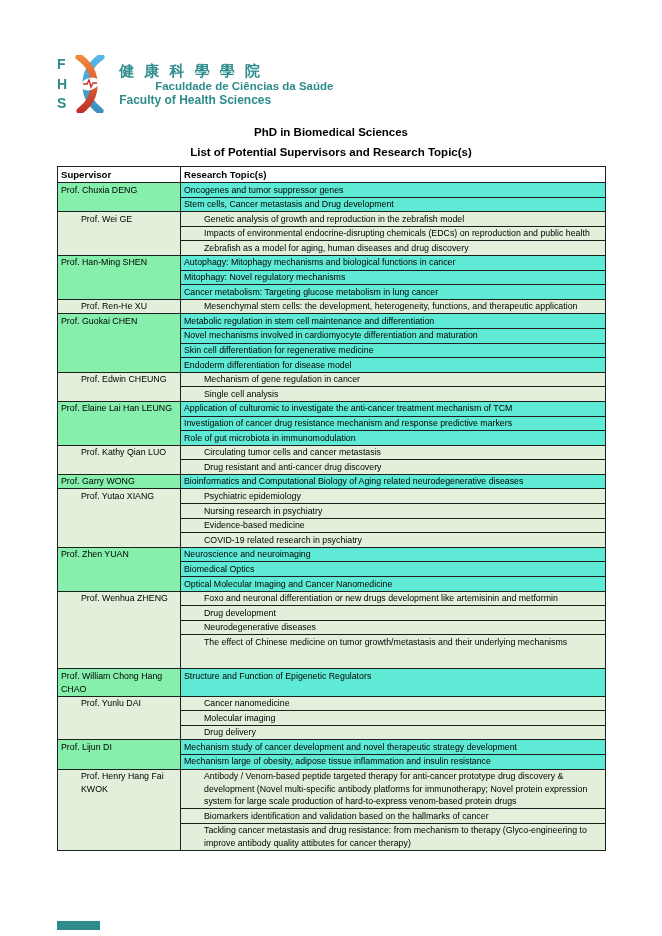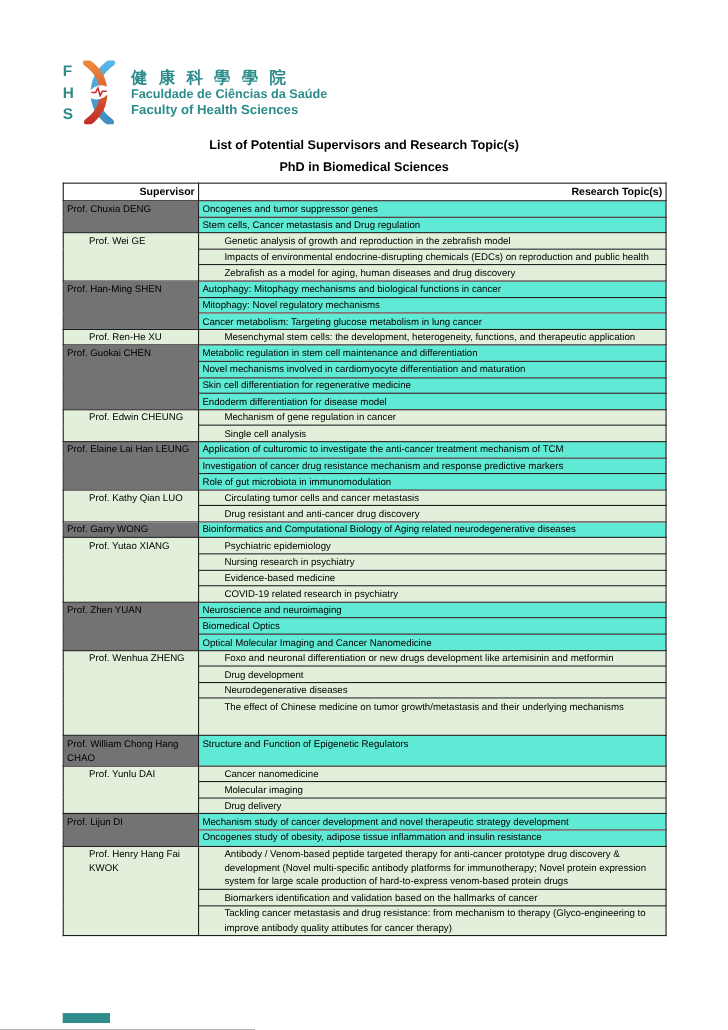--- a/index.html
+++ b/index.html
@@ -35,21 +35,21 @@
   }
   .helix { width: 42px; height: 58px; }
   .logo-text { margin-left: 8px; color: #2e8c8c; }
   .logo-zh {
     font-size: 15px;
     font-weight: bold;
     letter-spacing: 3px;
     line-height: 17px;
     white-space: nowrap;
   }
-  .logo-pt { font-size: 11.5px; font-weight: bold; line-height: 14px; white-space: nowrap; }
+  .logo-pt { font-size: 11.5px; font-weight: bold; line-height: 14px; white-space: nowrap; margin-left: 36px; }
   .logo-en { font-size: 12px; font-weight: bold; line-height: 14px; white-space: nowrap; }
   
   #titles {
     position: absolute;
     top: 122px;
     left: 0;
     width: 100%;
     text-align: center;
   }
   #titles .t {
@@ -72,30 +72,30 @@
   }
   th, td {
     border: 1px solid #1f1f1f;
     font-size: 8.8px;
     vertical-align: top;
     padding: 0.5px 3px 0.5px 3px;
     line-height: 12.6px;
     overflow: hidden;
   }
   th {
-    text-align: right;
+    text-align: left;
     font-size: 9.6px;
     font-weight: bold;
     height: 15px;
     line-height: 14px;
     background: #ffffff;
   }
   col.c-sup { width: 123px; }
   col.c-topic { width: 425px; }
-  td.sup { background: #737373; }
+  td.sup { background: #86efac; }
   td.topic { height: 13.5px; background: #5eead4; }
   tr.shaded td { background: #e2efda; padding-left: 23px; }
   td.tall { height: 34px; }
   
   #footer-bar {
     position: absolute;
     left: 57px;
     top: 921px;
     width: 43px;
     height: 9px;
@@ -130,43 +130,43 @@
       <polyline points="14,29 18,29 20,25 22,32 24,28 28,28" fill="none" stroke="#c23028" stroke-width="1.4"></polyline>
     </svg>
     <div class="logo-text">
       <div class="logo-zh">健 康 科 學 學 院</div>
       <div class="logo-pt">Faculdade de Ciências da Saúde</div>
       <div class="logo-en">Faculty of Health Sciences</div>
     </div>
   </div>
 
   <div id="titles">
+    <div class="t">PhD in Biomedical Sciences</div>
     <div class="t">List of Potential Supervisors and Research Topic(s)</div>
-    <div class="t">PhD in Biomedical Sciences</div>
   </div>
 
   <div id="tbl-wrap">
     <table>
       <colgroup>
           <col class="c-sup">
           <col class="c-topic">
         </colgroup>
       <thead>
         <tr>
           <th>Supervisor</th>
           <th>Research Topic(s)</th>
         </tr>
       </thead>
       <tbody>
           <tr>
             <td class="sup" rowspan="2">Prof. Chuxia DENG</td>
             <td class="topic">Oncogenes and tumor suppressor genes</td>
           </tr>
           <tr>
-            <td class="topic">Stem cells, Cancer metastasis and Drug regulation</td>
+            <td class="topic">Stem cells, Cancer metastasis and Drug development</td>
           </tr>
           <tr class="shaded">
             <td class="sup" rowspan="3">Prof. Wei GE</td>
             <td class="topic">Genetic analysis of growth and reproduction in the zebrafish model</td>
           </tr>
           <tr class="shaded">
             <td class="topic">Impacts of environmental endocrine-disrupting chemicals (EDCs) on reproduction and public health</td>
           </tr>
           <tr class="shaded">
             <td class="topic">Zebrafish as a model for aging, human diseases and drug discovery</td>
@@ -274,21 +274,21 @@
             <td class="topic">Molecular imaging</td>
           </tr>
           <tr class="shaded">
             <td class="topic">Drug delivery</td>
           </tr>
           <tr>
             <td class="sup" rowspan="2">Prof. Lijun DI</td>
             <td class="topic">Mechanism study of cancer development and novel therapeutic strategy development</td>
           </tr>
           <tr>
-            <td class="topic">Oncogenes study of obesity, adipose tissue inflammation and insulin resistance</td>
+            <td class="topic">Mechanism large of obesity, adipose tissue inflammation and insulin resistance</td>
           </tr>
           <tr class="shaded">
             <td class="sup" rowspan="3">Prof. Henry Hang Fai KWOK</td>
             <td class="topic">Antibody / Venom-based peptide targeted therapy for anti-cancer prototype drug discovery &amp; development (Novel multi-specific antibody platforms for immunotherapy; Novel protein expression system for large scale production of hard-to-express venom-based protein drugs</td>
           </tr>
           <tr class="shaded">
             <td class="topic">Biomarkers identification and validation based on the hallmarks of cancer</td>
           </tr>
           <tr class="shaded">
             <td class="topic">Tackling cancer metastasis and drug resistance: from mechanism to therapy (Glyco-engineering to improve antibody quality attibutes for cancer therapy)</td>

